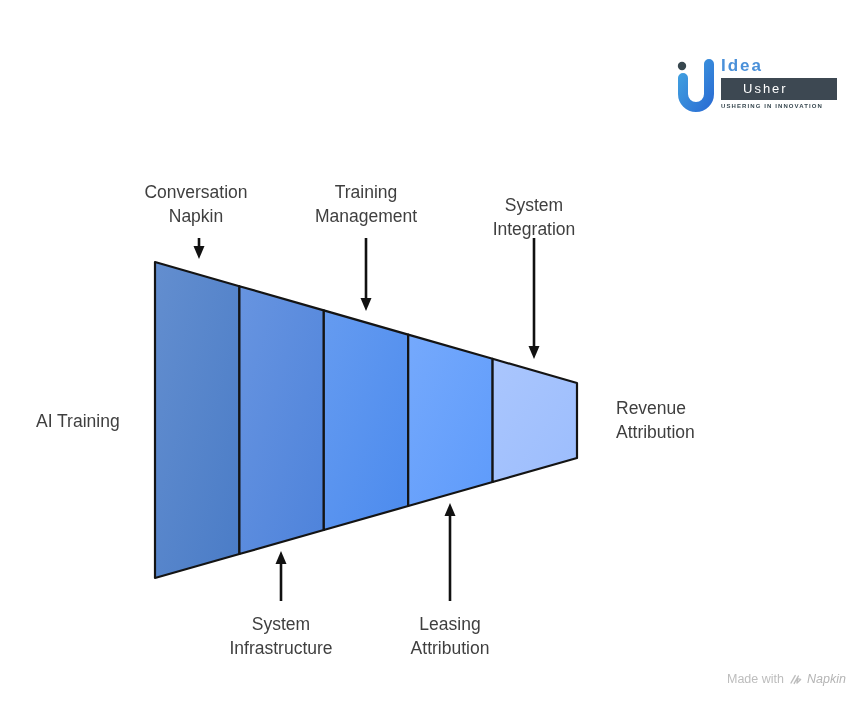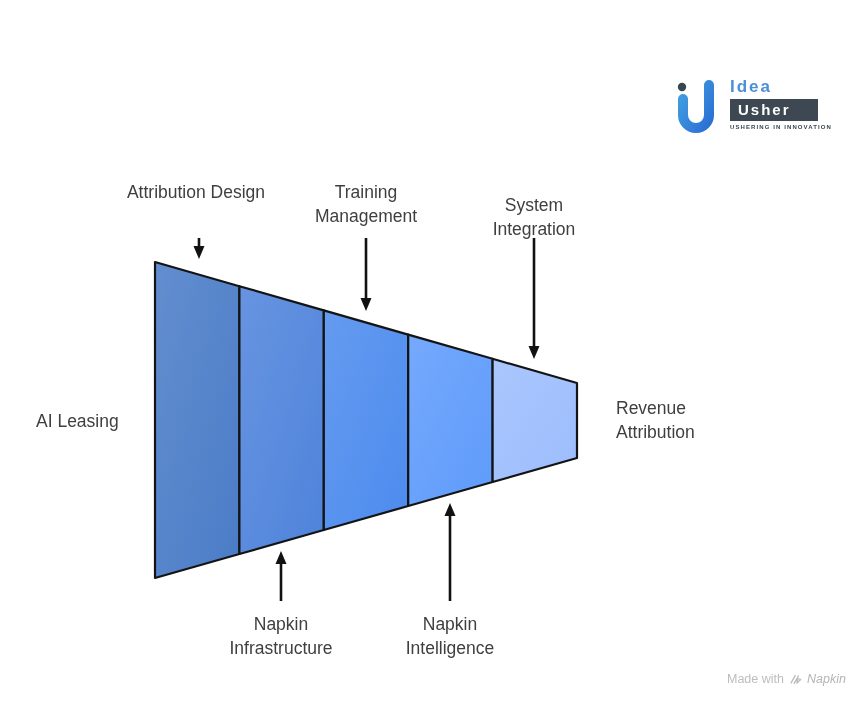--- a/index.html
+++ b/index.html
@@ -7,29 +7,29 @@
     position:relative;width:862px;height:708px;background:#ffffff;overflow:hidden;
     font-family:"Liberation Sans","DejaVu Sans",sans-serif;
   }
   #funnel-svg{position:absolute;left:0;top:0;}
   .stage-label{
     position:absolute;color:#3f3f3f;font-size:17.5px;line-height:24px;
     text-align:center;transform:translateX(-50%);
   }
   .stage-label.align-left{transform:none;text-align:left;}
   
-  .logo{position:absolute;left:674px;top:54px;width:132px;height:62px;display:flex;gap:12px;margin-top:21px;}
+  .logo{position:absolute;left:674px;top:54px;width:132px;height:62px;display:flex;gap:3px;}
   .logo-mark{width:44px;height:60px;flex:0 0 auto;}
   .logo-text{display:flex;flex-direction:column;justify-content:flex-start;padding-top:2px;}
   .logo-word1{
     color:#4a90d9;font-weight:bold;font-size:17px;letter-spacing:2px;line-height:20px;
   }
   .logo-word2{
-    background:#3d4852;color:#ffffff;font-weight:bold;font-size:15px;letter-spacing:2px;
-    line-height:20px;padding:1px 8px;margin-top:2px;display:inline-block;width:72px;
+    background:#3d4852;color:#ffffff;font-weight:normal;font-size:13px;letter-spacing:2px;
+    line-height:20px;padding:1px 22px;margin-top:2px;display:inline-block;width:72px;
   }
   .logo-tagline{
     color:#37474f;font-size:6px;font-weight:bold;letter-spacing:1.1px;margin-top:3px;white-space:nowrap;
   }
   
   .footer{
     position:absolute;left:727px;top:672px;display:flex;align-items:center;gap:5px;
     color:#bdbdbd;font-size:12.5px;
   }
   .footer .napkin-brand{color:#b5b5b5;font-style:italic;}
@@ -82,29 +82,29 @@
       <g>
         <line x1="281" y1="601" x2="281" y2="564" stroke="#111111" stroke-width="2.6"></line>
         <polygon points="281,551 275.5,564 286.5,564" fill="#111111"></polygon>
       </g>
       <g>
         <line x1="450" y1="601" x2="450" y2="516" stroke="#111111" stroke-width="2.6"></line>
         <polygon points="450,503 444.5,516 455.5,516" fill="#111111"></polygon>
       </g>
     </svg>
 
-  <div class="stage-label align-left" style="left:36px;top:409px;white-space:nowrap;">AI Leasing</div>
+  <div class="stage-label align-left" style="left:36px;top:409px;white-space:nowrap;">AI Training</div>
 
-  <div class="stage-label" style="left:196px;top:180px;width:140px;">Attribution Design</div>
+  <div class="stage-label" style="left:196px;top:180px;width:140px;">Conversation Napkin</div>
 
-  <div class="stage-label" style="left:281px;top:612px;width:150px;">Napkin Infrastructure</div>
+  <div class="stage-label" style="left:281px;top:612px;width:150px;">System Infrastructure</div>
 
   <div class="stage-label" style="left:366px;top:180px;width:150px;">Training Management</div>
 
-  <div class="stage-label" style="left:450px;top:612px;width:130px;">Napkin Intelligence</div>
+  <div class="stage-label" style="left:450px;top:612px;width:130px;">Leasing Attribution</div>
 
   <div class="stage-label" style="left:534px;top:193px;width:120px;">System Integration</div>
 
   <div class="stage-label align-left" style="left:616px;top:396px;width:120px;">Revenue Attribution</div>
 
   <div class="logo">
     <svg class="logo-mark" viewBox="0 0 44 60">
       <defs>
         <linearGradient id="logo-grad" x1="0" y1="0" x2="1" y2="1">
           <stop offset="0" stop-color="#41a0e0"></stop>

